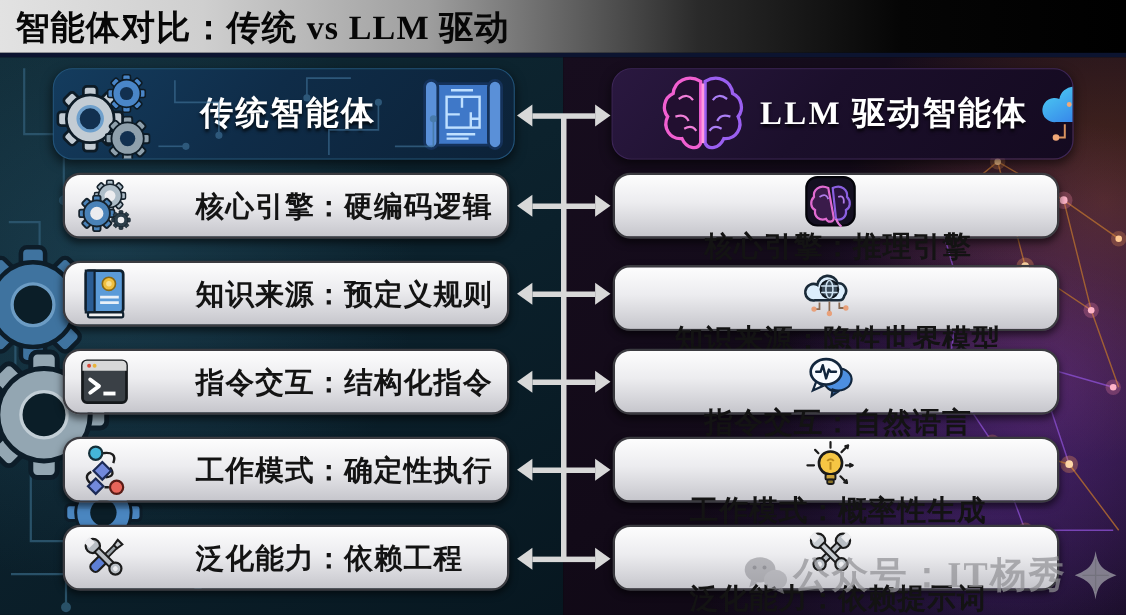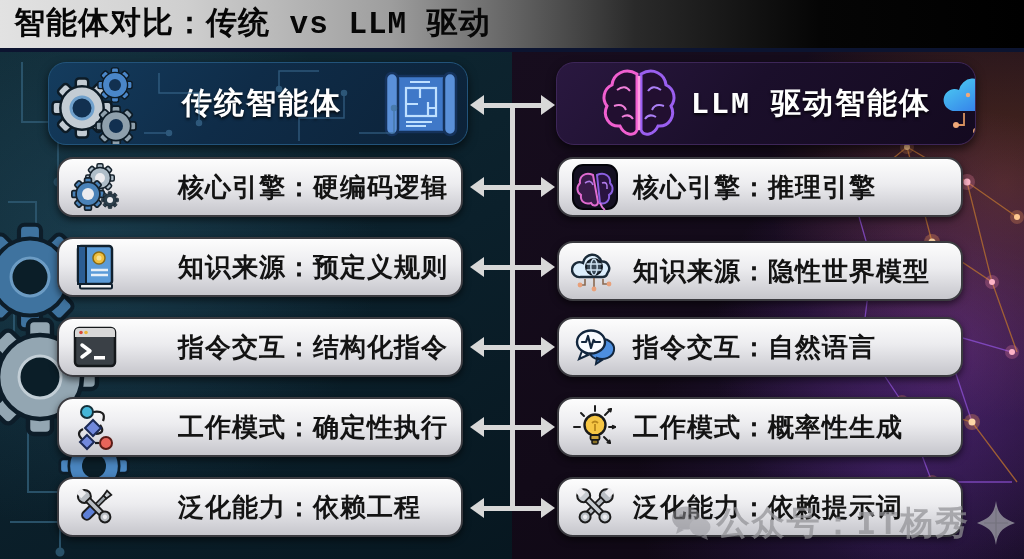--- a/index.html
+++ b/index.html
@@ -1,17 +1,17 @@
 <!DOCTYPE html>
 <html><head>
 <meta charset="utf-8">
 <style>
   html,body{margin:0;padding:0;background:#000;}
   .stage{position:relative;width:1024px;height:559px;overflow:hidden;
-         font-family:Liberation Mono, monospace;}
+         font-family:Liberation Serif, serif;}
 
   
   .title-bar{position:absolute;left:0;top:0;width:1024px;height:52px;
     background:linear-gradient(90deg,#e2e2e2 0%,#cfcfcf 18%,#9e9e9e 38%,#2a2a2a 62%,#050505 80%,#000 100%);
     border-bottom:4px solid #0c1430;box-sizing:border-box;}
   .title-bar h1{margin:0;padding:6px 0 0 14px;font-size:31px;line-height:38px;
     font-weight:bold;color:#070707;letter-spacing:1px;}
 
   
   .bg-left{position:absolute;left:0;top:52px;width:512px;height:507px;
@@ -41,21 +41,21 @@
     letter-spacing:2px;text-shadow:0 2px 3px rgba(0,0,0,.8);white-space:nowrap;}
   .hicon{flex:0 0 auto;display:flex;align-items:center;justify-content:center;}
   .hcircuit{position:absolute;left:0;top:0;}
 
   
   .row{position:absolute;width:406px;height:60px;border-radius:16px;
     background:linear-gradient(180deg,#fdfdfd 0%,#ececef 45%,#c6c6cc 100%);
     border:2px solid #3b3b40;box-shadow:0 3px 7px rgba(0,0,0,.55);
     display:flex;align-items:center;padding:0 8px 0 12px;box-sizing:border-box;}
   .row.left{left:57px;gap:45px;}
-  .row.right{left:557px;}
+  .row.right{left:557px;flex-direction:column;}
   .row .icon{width:48px;height:48px;flex:0 0 48px;margin-right:14px;}
   .row .label{font-size:26px;font-weight:bold;color:#131313;letter-spacing:1px;white-space:nowrap;}
 
   
   .vline{position:absolute;left:510px;top:105px;width:5px;height:404px;
     background:#d8d8d8;border-radius:2px;z-index:5;}
   .darrow{position:absolute;left:484px;width:57px;height:5px;background:#d8d8d8;z-index:6;}
   .darrow::before{content:'';position:absolute;left:-14px;top:-8px;
     border:10px solid transparent;border-left:0;border-right:14px solid #d8d8d8;}
   .darrow::after{content:'';position:absolute;right:-14px;top:-8px;

